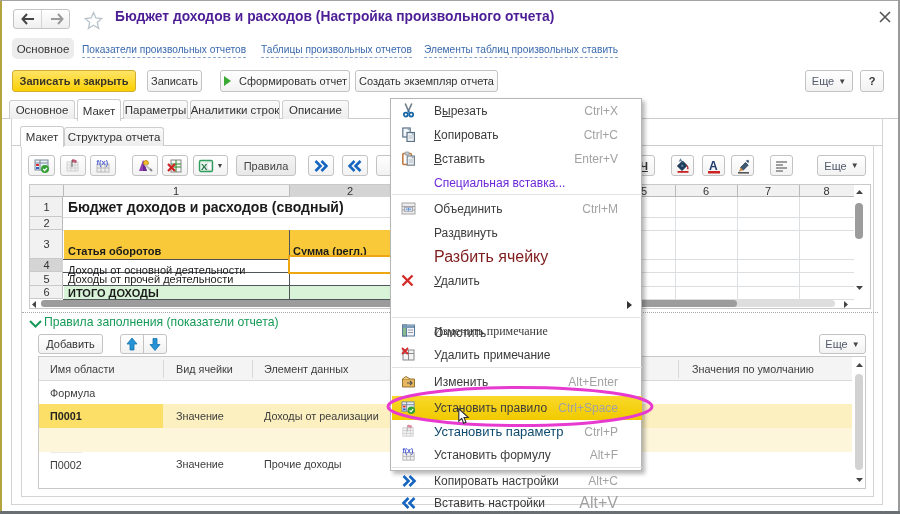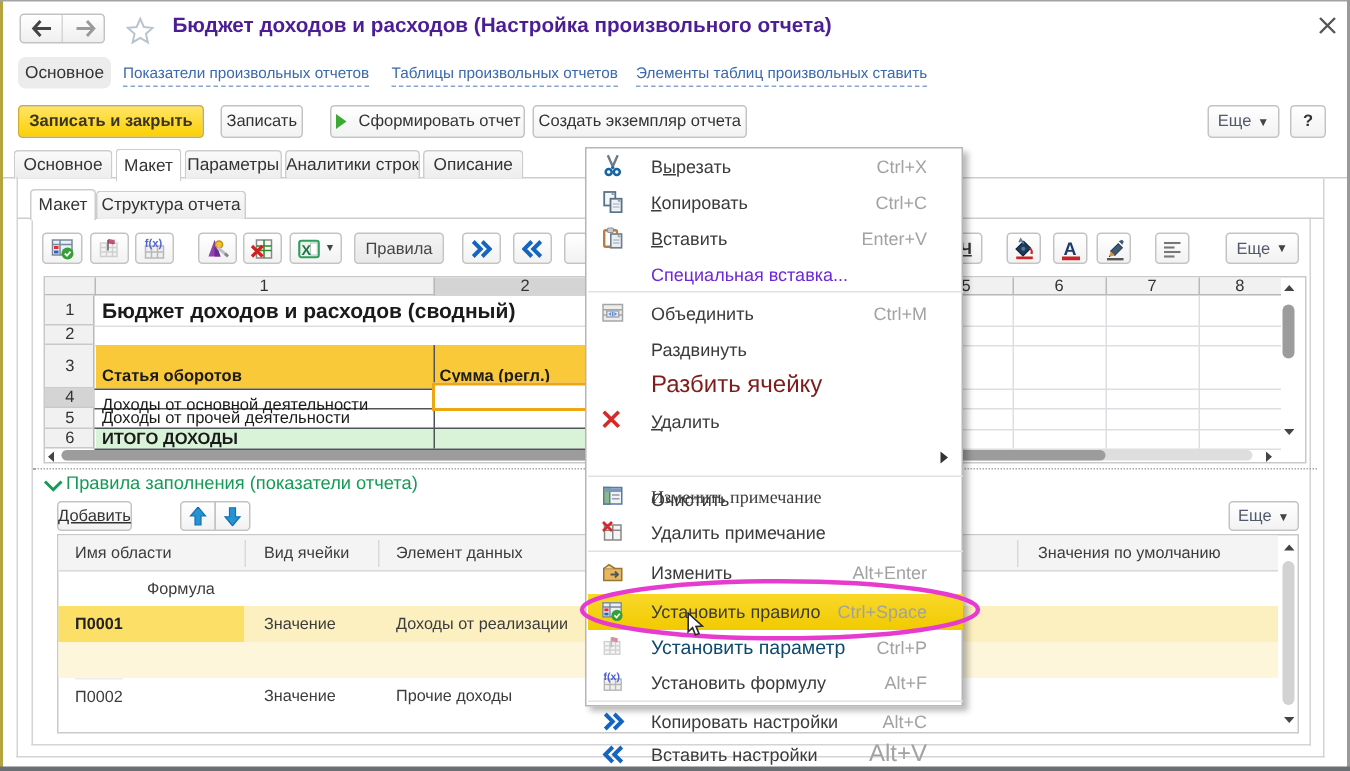--- a/index.html
+++ b/index.html
@@ -240,21 +240,21 @@
 <div class="abs" style="left:855px;top:203px;width:8px;height:36px;background:#9c9c9c;border-radius:4px;"></div>
 <svg class="abs" style="left:856px;top:285px" width="7" height="7" viewBox="0 0 7 7">
       <path d="M0 1 L3.5 5 L7 1 Z" fill="#444"></path>
     </svg>
 
 <div class="abs" style="left:22px;top:312px;width:856px;height:1px;border-top:1px dotted #a8a8a8;"></div>
 <svg class="abs" style="left:29px;top:320px" width="13" height="8" viewBox="0 0 13 8">
       <path d="M1 1 L6.5 6.5 L12 1" stroke="#169a57" stroke-width="2" fill="none"></path>
     </svg>
 <div class="abs" style="left:44px;top:315px;font-size:12.2px;color:#169a57;">Правила заполнения (показатели отчета)</div>
-<div class="btn" style="left:38px;top:334px;width:50px;height:20px;text-decoration:underline;">Добавить</div>
+<div class="btn" style="left:38px;top:334px;width:65px;height:20px;">Добавить</div>
 <div class="btn" style="left:120px;top:334px;width:24px;height:20px;border-radius:3px 0 0 3px;">
       <svg width="12" height="13" viewBox="0 0 12 13">
         <path d="M6 0 L11 6 L8 6 L8 12 L4 12 L4 6 L1 6 Z" fill="#2693d6" stroke="#1471ac" stroke-width="0.8"></path>
       </svg>
     </div>
 <div class="btn" style="left:143px;top:334px;width:24px;height:20px;border-radius:0 3px 3px 0;">
       <svg width="12" height="13" viewBox="0 0 12 13">
         <path d="M6 12.5 L11 6.5 L8 6.5 L8 0.5 L4 0.5 L4 6.5 L1 6.5 Z" fill="#2693d6" stroke="#1471ac" stroke-width="0.8"></path>
       </svg>
     </div>
@@ -262,21 +262,21 @@
 
 <div class="abs" style="left:38px;top:356px;width:828px;height:133px;border:1px solid #c9c9c9;background:#fff;"></div>
 <div class="abs" style="left:39px;top:357px;width:813px;height:24px;background:#f4f4f4;border-bottom:1px solid #d9d9d9;"></div>
 <div class="abs" style="left:163px;top:360px;width:1px;height:18px;background:#d9d9d9;"></div>
 <div class="abs" style="left:252px;top:360px;width:1px;height:18px;background:#d9d9d9;"></div>
 <div class="abs" style="left:678px;top:360px;width:1px;height:18px;background:#d9d9d9;"></div>
 <div class="abs" style="left:50px;top:357px;height:24px;line-height:24px;font-size:10.8px;color:#3c3c3c;">Имя области</div>
 <div class="abs" style="left:176px;top:357px;height:24px;line-height:24px;font-size:10.8px;color:#3c3c3c;">Вид ячейки</div>
 <div class="abs" style="left:264px;top:357px;height:24px;line-height:24px;font-size:10.8px;color:#3c3c3c;">Элемент данных</div>
 <div class="abs" style="left:692px;top:357px;height:24px;line-height:24px;font-size:10.8px;color:#3c3c3c;">Значения по умолчанию</div>
-<div class="abs" style="left:50px;top:382px;height:18px;line-height:22px;font-size:10.8px;color:#3c3c3c;margin-left:48px;">Формула</div>
+<div class="abs" style="left:50px;top:382px;height:18px;line-height:22px;font-size:10.8px;color:#3c3c3c;">Формула</div>
 <div class="abs" style="left:39px;top:404px;width:124px;height:24px;background:#fbdf66;"></div>
 <div class="abs" style="left:163px;top:404px;width:689px;height:24px;background:#fcf0c0;"></div>
 <div class="abs" style="left:39px;top:428px;width:813px;height:24px;background:#fdf6da;"></div>
 <div class="abs" style="left:50px;top:404px;height:24px;line-height:24px;font-size:10.8px;font-weight:bold;color:#222;">П0001</div>
 <div class="abs" style="left:176px;top:404px;height:24px;line-height:24px;font-size:10.8px;color:#3c3c3c;">Значение</div>
 <div class="abs" style="left:264px;top:404px;height:24px;line-height:24px;font-size:10.8px;color:#3c3c3c;">Доходы от реализации</div>
 <div class="abs" style="left:50px;top:452px;height:25px;line-height:25px;font-size:10.8px;color:#3c3c3c;border-top:1px solid #ececec;">П0002</div>
 <div class="abs" style="left:176px;top:452px;height:25px;line-height:25px;font-size:10.8px;color:#3c3c3c;">Значение</div>
 <div class="abs" style="left:264px;top:452px;height:25px;line-height:25px;font-size:10.8px;color:#3c3c3c;">Прочие доходы</div>
 <svg class="abs" style="left:856px;top:362px" width="7" height="7" viewBox="0 0 7 7">

